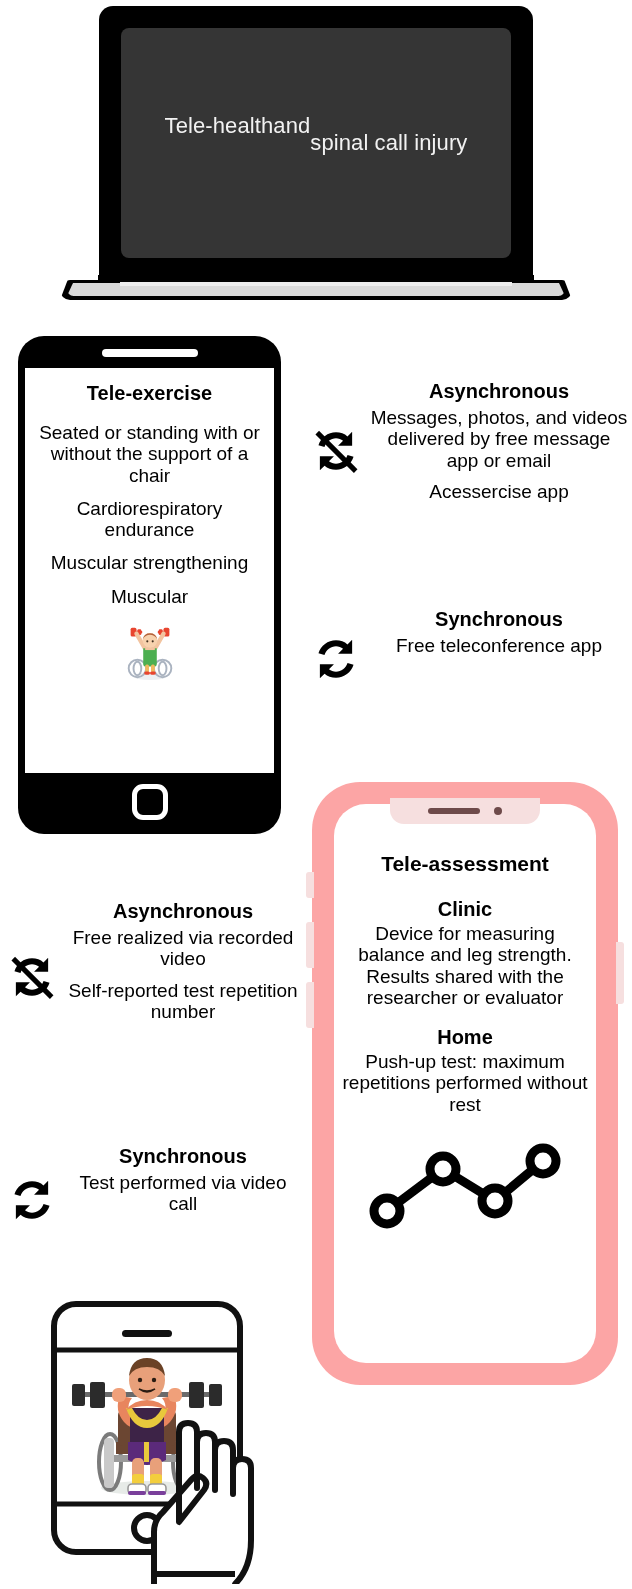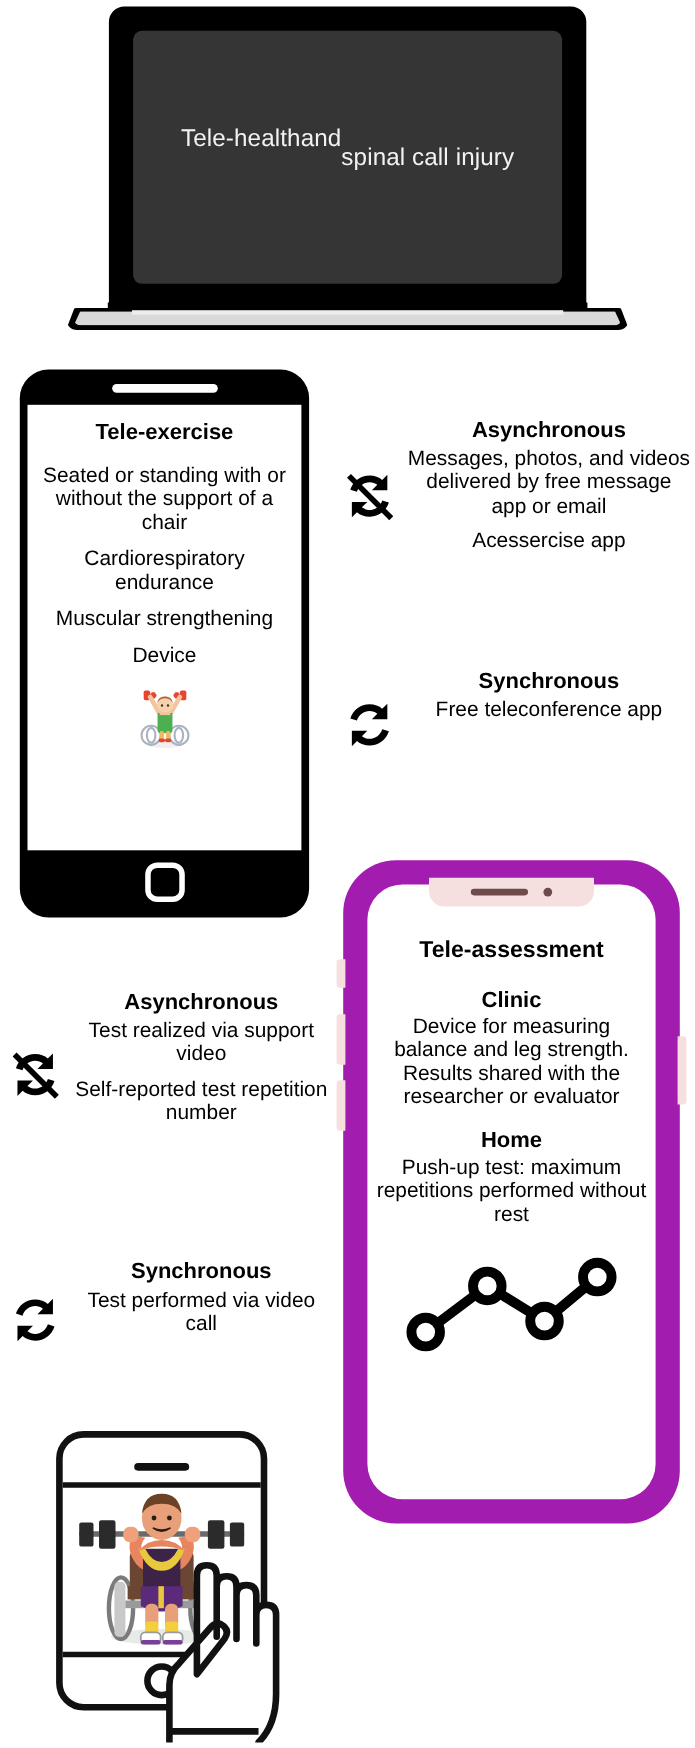--- a/index.html
+++ b/index.html
@@ -197,21 +197,21 @@
   #async-bottom .sync-icon { margin-top: 44px; margin-right: 2px; }
   #sync-bottom  { left: 2px; top: 1145px; width: 300px; }
   #sync-bottom .sync-icon { margin-top: 22px; margin-right: 2px; }
 
   
   .phone-pink {
     position: absolute;
     left: 312px; top: 782px;
     width: 306px;
     height: 603px;
-    background: #a21caf;
+    background: #fca5a5;
     border-radius: 48px;
   }
   .phone-pink-screen {
     position: absolute;
     left: 22px; top: 22px;
     width: 262px;
     height: 559px;
     background: #ffffff;
     border-radius: 32px;
     box-sizing: border-box;
@@ -311,21 +311,21 @@
     </div>
   </div>
 
   <div class="phone-black">
     <div class="phone-black-speaker"></div>
     <div class="phone-black-screen">
       <div class="te-title">Tele-exercise</div>
       <div class="te-para">Seated or standing with or without the support of a chair</div>
       <div class="te-para">Cardiorespiratory endurance</div>
       <div class="te-para">Muscular strengthening</div>
-      <div class="te-para">Device</div>
+      <div class="te-para">Muscular</div>
 
       <svg class="te-emoji" viewBox="0 0 64 64">
         <ellipse cx="32" cy="57" rx="17" ry="4" fill="#eef0f2"></ellipse>
 
         <g fill="none" stroke="#aab3c0" stroke-width="2">
           <circle cx="19" cy="49" r="9"></circle>
           <circle cx="45" cy="49" r="9"></circle>
           <ellipse cx="19" cy="49" rx="4" ry="7"></ellipse>
           <ellipse cx="45" cy="49" rx="4" ry="7"></ellipse>
         </g>
@@ -396,21 +396,21 @@
   <div class="sync-block" id="async-bottom">
     <svg class="sync-icon" viewBox="0 0 64 64">
       <g fill="#000">
         <path d="M32 12 c-8.8 0 -16.2 5.8 -18.7 13.8 l6.4 2 c1.7 -5.4 6.7 -9.3 12.3 -9.3 c2.8 0 5.4 1 7.5 2.6 l-5.3 5.3 h15 v-15 l-5 5 C41.2 13.6 36.8 12 32 12 z"></path>
         <path d="M32 52 c8.8 0 16.2 -5.8 18.7 -13.8 l-6.4 -2 c-1.7 5.4 -6.7 9.3 -12.3 9.3 c-2.8 0 -5.4 -1 -7.5 -2.6 l5.3 -5.3 h-15 v15 l5 -5 C22.8 50.4 27.2 52 32 52 z"></path>
         <rect x="4" y="29.6" width="58" height="5.4" transform="rotate(45 32 32)"></rect>
       </g>
     </svg>
     <div class="sync-text">
       <div class="sync-head">Asynchronous</div>
-      <div class="sync-para">Test realized via support video</div>
+      <div class="sync-para">Free realized via recorded video</div>
       <div class="sync-para">Self-reported test repetition number</div>
     </div>
   </div>
 
   <div class="sync-block" id="sync-bottom">
     <svg class="sync-icon" viewBox="0 0 64 64">
       <g fill="#000">
         <path d="M32 12 c-8.8 0 -16.2 5.8 -18.7 13.8 l6.4 2 c1.7 -5.4 6.7 -9.3 12.3 -9.3 c2.8 0 5.4 1 7.5 2.6 l-5.3 5.3 h15 v-15 l-5 5 C41.2 13.6 36.8 12 32 12 z"></path>
         <path d="M32 52 c8.8 0 16.2 -5.8 18.7 -13.8 l-6.4 -2 c-1.7 5.4 -6.7 9.3 -12.3 9.3 c-2.8 0 -5.4 -1 -7.5 -2.6 l5.3 -5.3 h-15 v15 l5 -5 C22.8 50.4 27.2 52 32 52 z"></path>
       </g>

